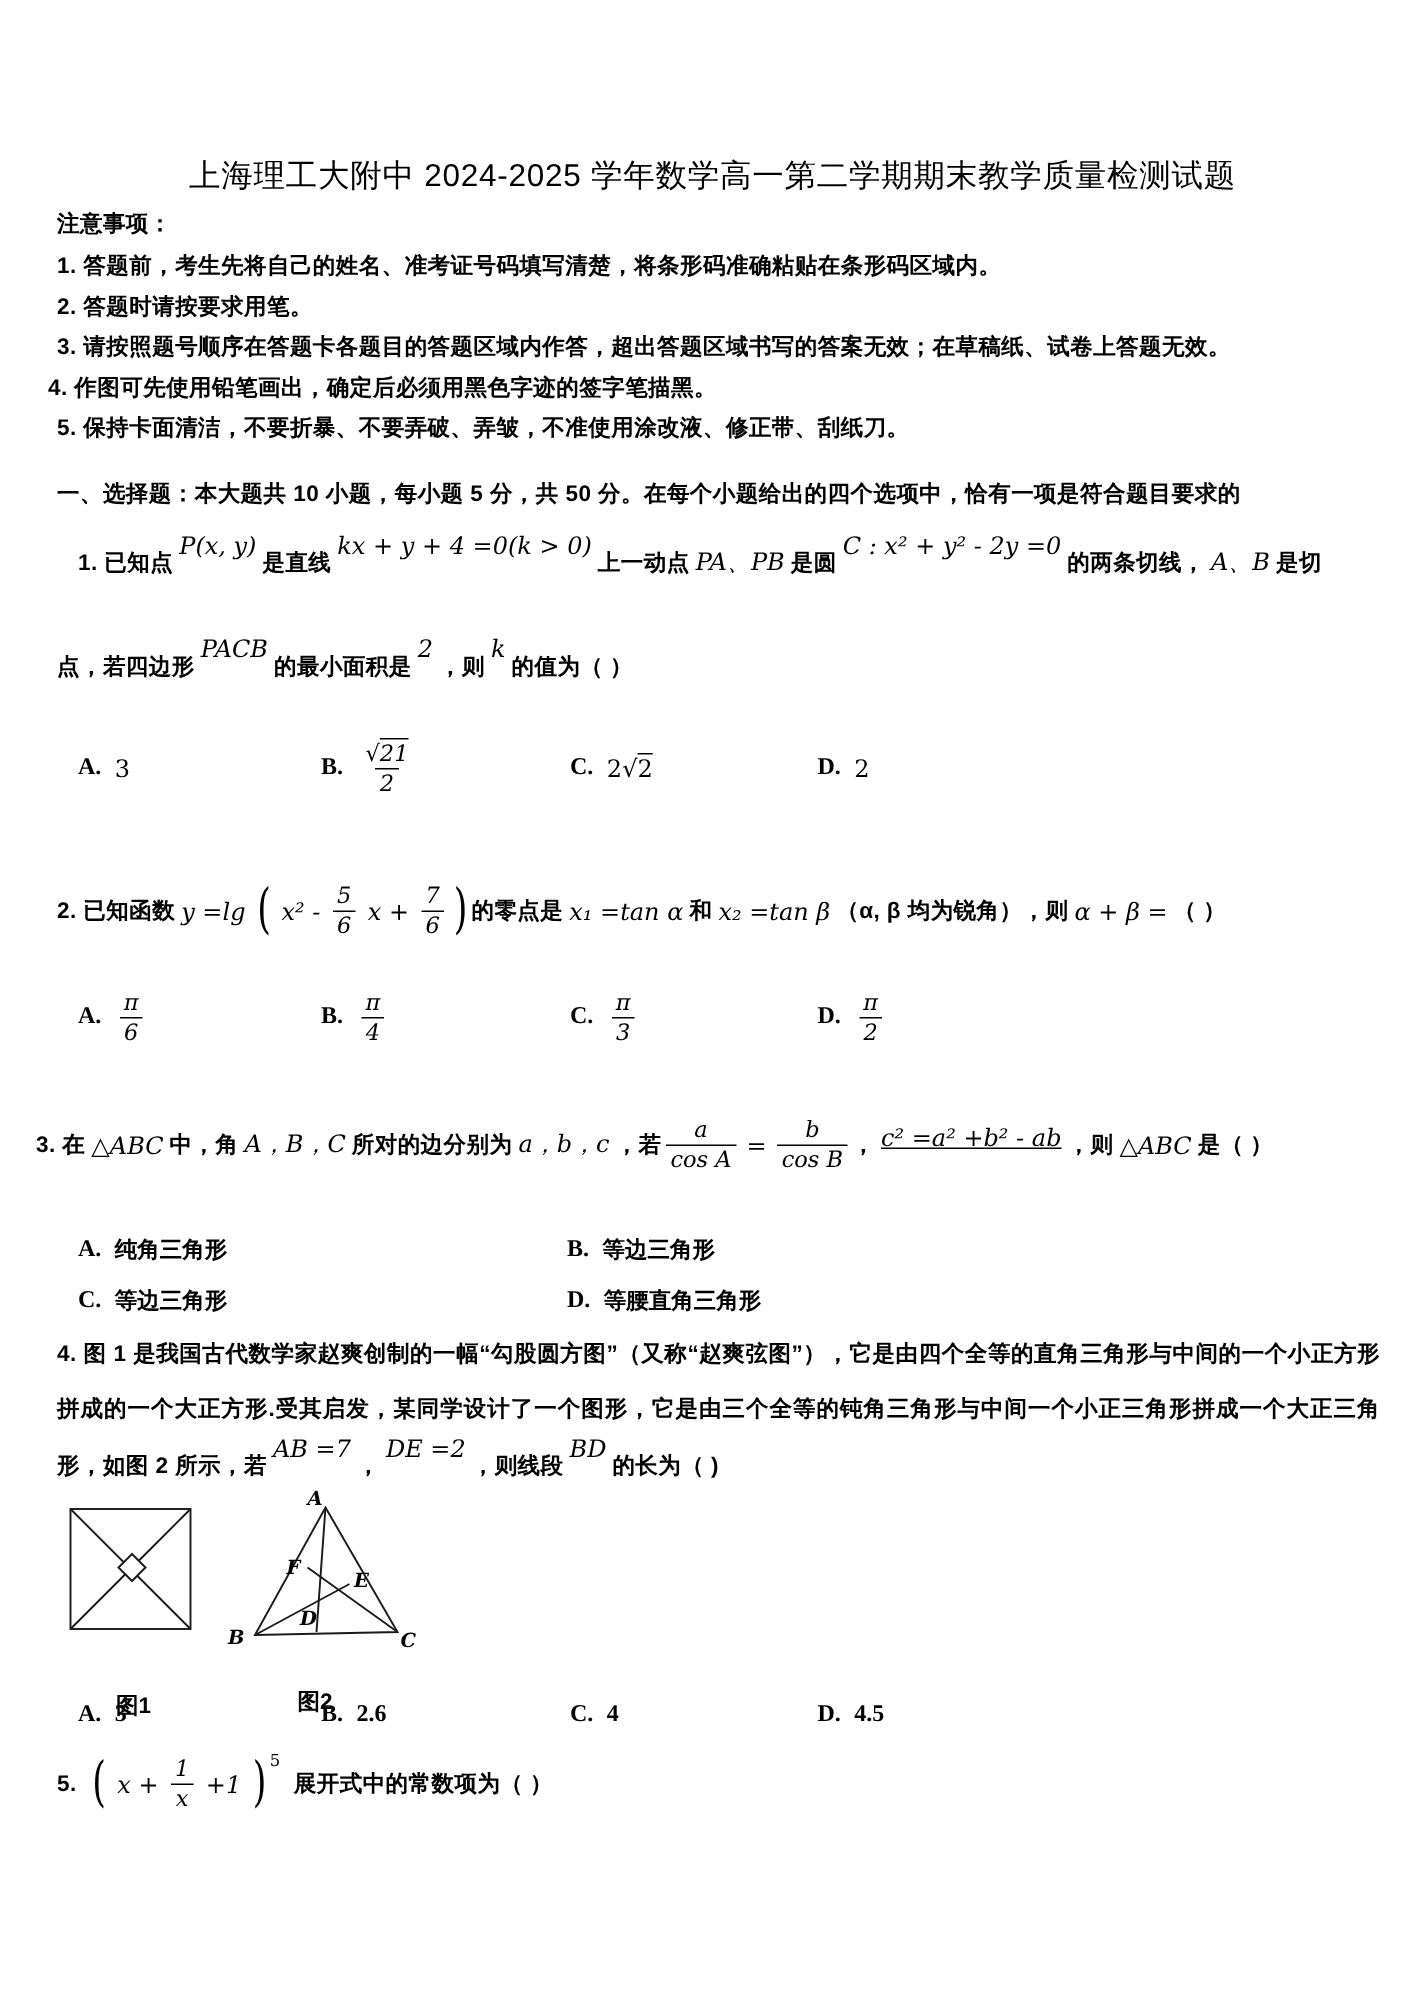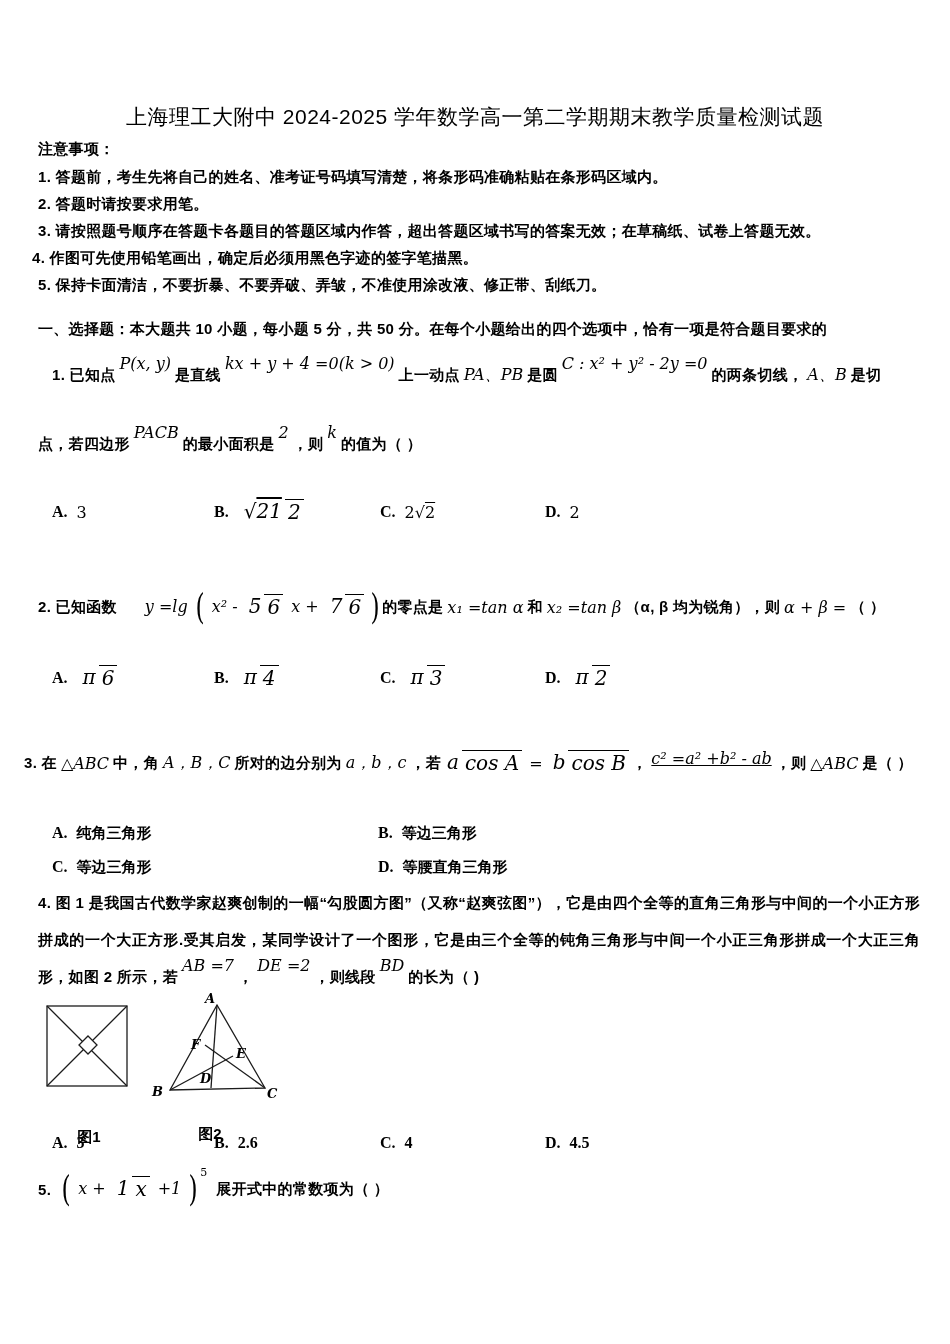--- a/index.html
+++ b/index.html
@@ -5,26 +5,26 @@
   html,body{margin:0;padding:0;background:#ffffff;}
   body{width:950px;height:1344px;position:relative;font-family:"Liberation Sans",sans-serif;color:#000;}
   .abs{position:absolute;}
   .title{left:0;width:950px;text-align:center;font-size:21px;font-weight:400;letter-spacing:.5px;}
   .cn{font-size:15px;font-weight:600;letter-spacing:.3px;}
   .b{font-weight:700;}
   .line{white-space:nowrap;}
   .math{font-family:"DejaVu Serif",serif;font-style:italic;font-size:16px;font-weight:400;padding:0 4px;letter-spacing:0;}
   .raised{position:relative;top:-11px;display:inline-block;}
   .r6{position:relative;top:-5px;display:inline-block;text-decoration:underline;}
-  .frac{display:inline-flex;flex-direction:row;font-family:"DejaVu Serif",serif;font-style:italic;font-size:20px;line-height:1.25;margin:0 3px;vertical-align:middle;}
+  .frac{display:inline-flex;flex-direction:column;align-items:center;font-family:"DejaVu Serif",serif;font-style:italic;font-size:15px;line-height:1.25;margin:0 3px;vertical-align:middle;}
   .frac .num{padding:0 3px;}
   .frac .den{border-top:1.3px solid #000;padding:0 3px;}
   .ol{text-decoration:overline;}
   .row{display:flex;align-items:center;white-space:nowrap;}
-  .fml{display:inline-flex;align-items:center;gap:1px;margin-left:24px;}
+  .fml{display:inline-flex;align-items:center;gap:1px;}
   .bp{font-family:"DejaVu Serif",serif;font-style:normal;font-size:36px;font-weight:300;line-height:.9;transform:scaleX(.65);}
   .sup{font-family:"DejaVu Serif",serif;font-size:11px;position:relative;top:-16px;left:-1px;font-style:normal;}
   .optrow{left:0;right:0;}
   .opt{position:absolute;top:0;height:100%;display:flex;align-items:center;gap:9px;}
   .optlabel{font-family:"Liberation Serif",serif;font-weight:700;font-size:16px;}
   .optval{font-family:"DejaVu Serif",serif;font-size:16px;}
   .optcn{font-size:15px;font-weight:600;}
   .para{width:882px;line-height:37px;text-align:justify;}
   .figcap{font-size:15px;font-weight:700;text-align:center;margin-top:34px;}
   svg .ln{stroke:#1c1c1c;stroke-width:1.3;fill:none;}

